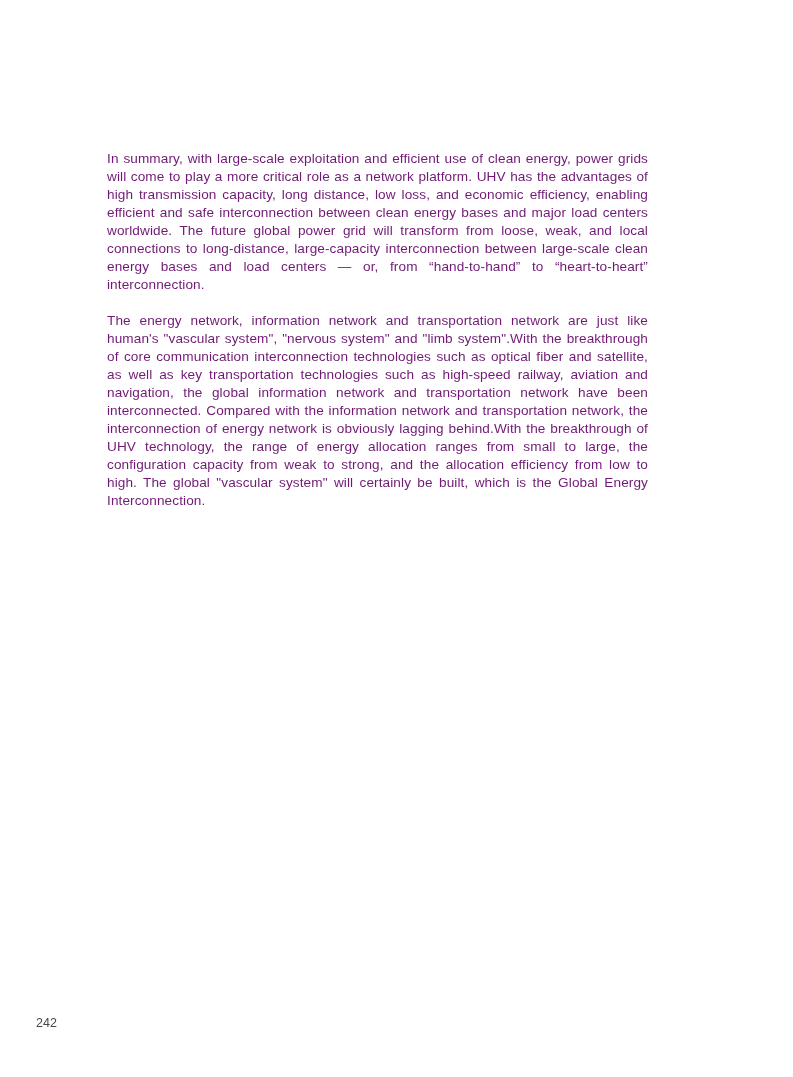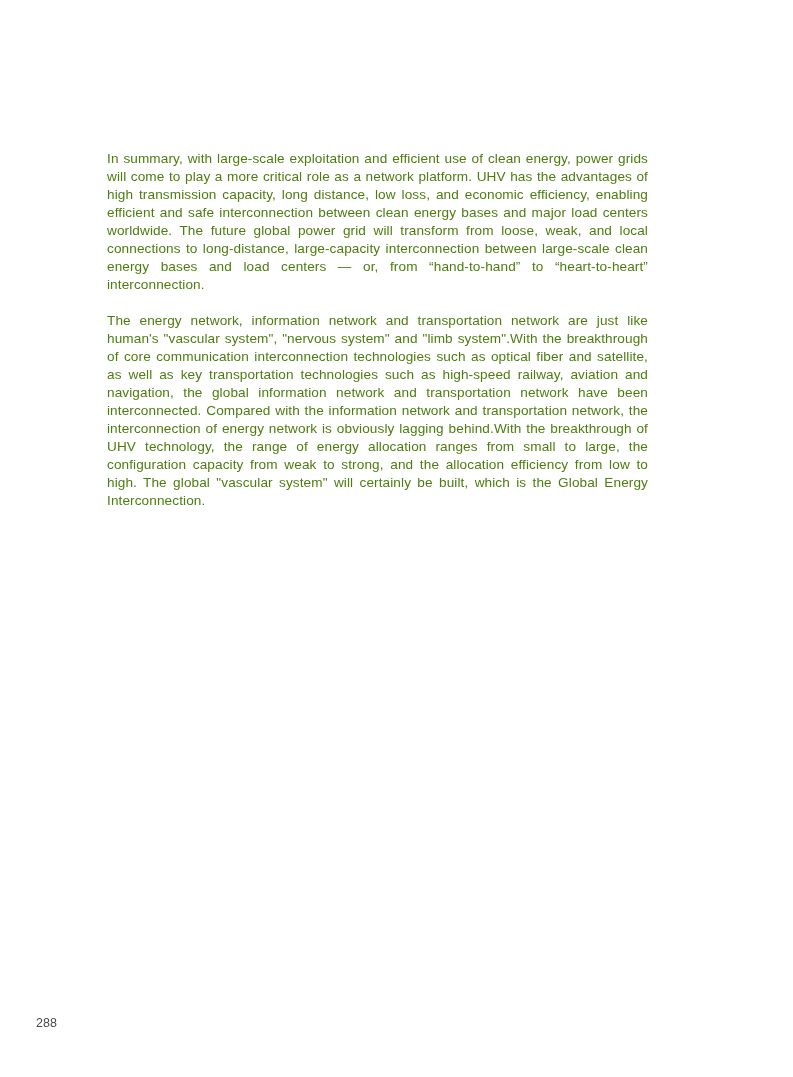--- a/index.html
+++ b/index.html
@@ -20,21 +20,21 @@
     background: #ffffff;
   }
   .text-block {
     position: absolute;
     left: 107px;
     top: 150px;
     width: 541px;
     font-size: 13.6px;
     line-height: 18px;
     letter-spacing: 0.1px;
-    color: #4d7c0f;
+    color: #701a75;
     text-align: justify;
     text-justify: inter-word;
   }
   .text-block p {
     margin: 0 0 18px 0;
   }
   .page-number {
     position: absolute;
     left: 36px;
     top: 1016px;
@@ -44,14 +44,14 @@
   }
 </style>
 </head>
 <body>
 
 <div class="page">
   <div class="text-block">
     <p>In summary, with large-scale exploitation and efficient use of clean energy, power grids will come to play a more critical role as a network platform. UHV has the advantages of high transmission capacity, long distance, low loss, and economic efficiency, enabling efficient and safe interconnection between clean energy bases and major load centers worldwide. The future global power grid will transform from loose, weak, and local connections to long-distance, large-capacity interconnection between large-scale clean energy bases and load centers — or, from “hand-to-hand” to “heart-to-heart” interconnection.</p>
     <p>The energy network, information network and transportation network are just like human's "vascular system", "nervous system" and "limb system".With the breakthrough of core communication interconnection technologies such as optical fiber and satellite, as well as key transportation technologies such as high-speed railway, aviation and navigation, the global information network and transportation network have been interconnected. Compared with the information network and transportation network, the interconnection of energy network is obviously lagging behind.With the breakthrough of UHV technology, the range of energy allocation ranges from small to large, the configuration capacity from weak to strong, and the allocation efficiency from low to high. The global "vascular system" will certainly be built, which is the Global Energy Interconnection.</p>
   </div>
-  <div class="page-number">288</div>
+  <div class="page-number">242</div>
 </div>
 
 </body></html>

